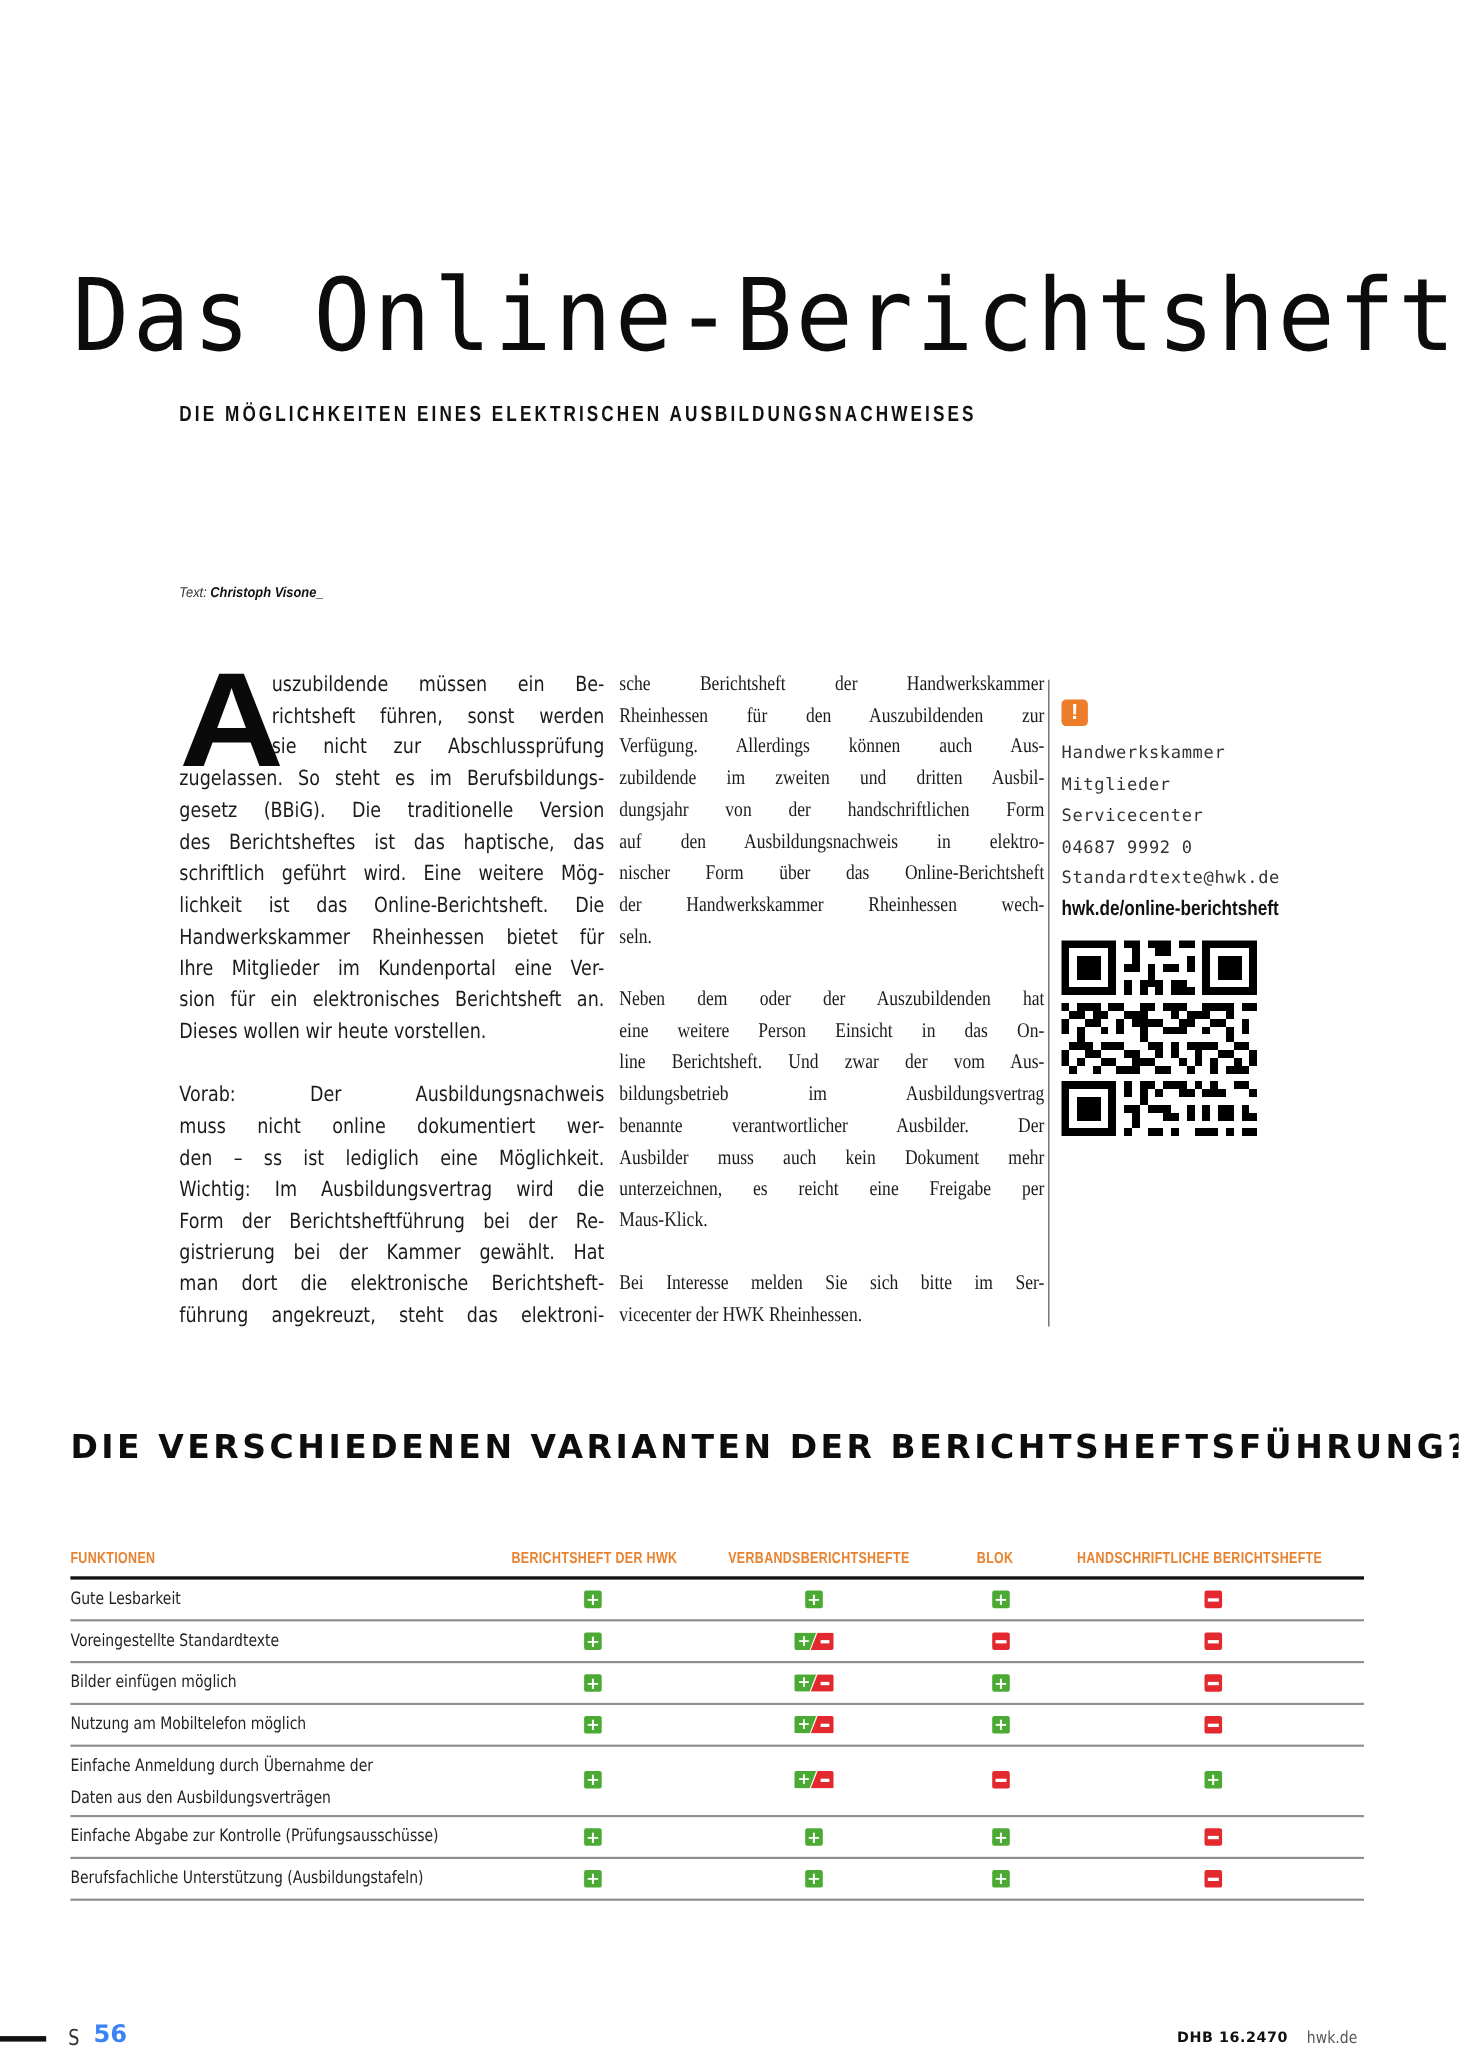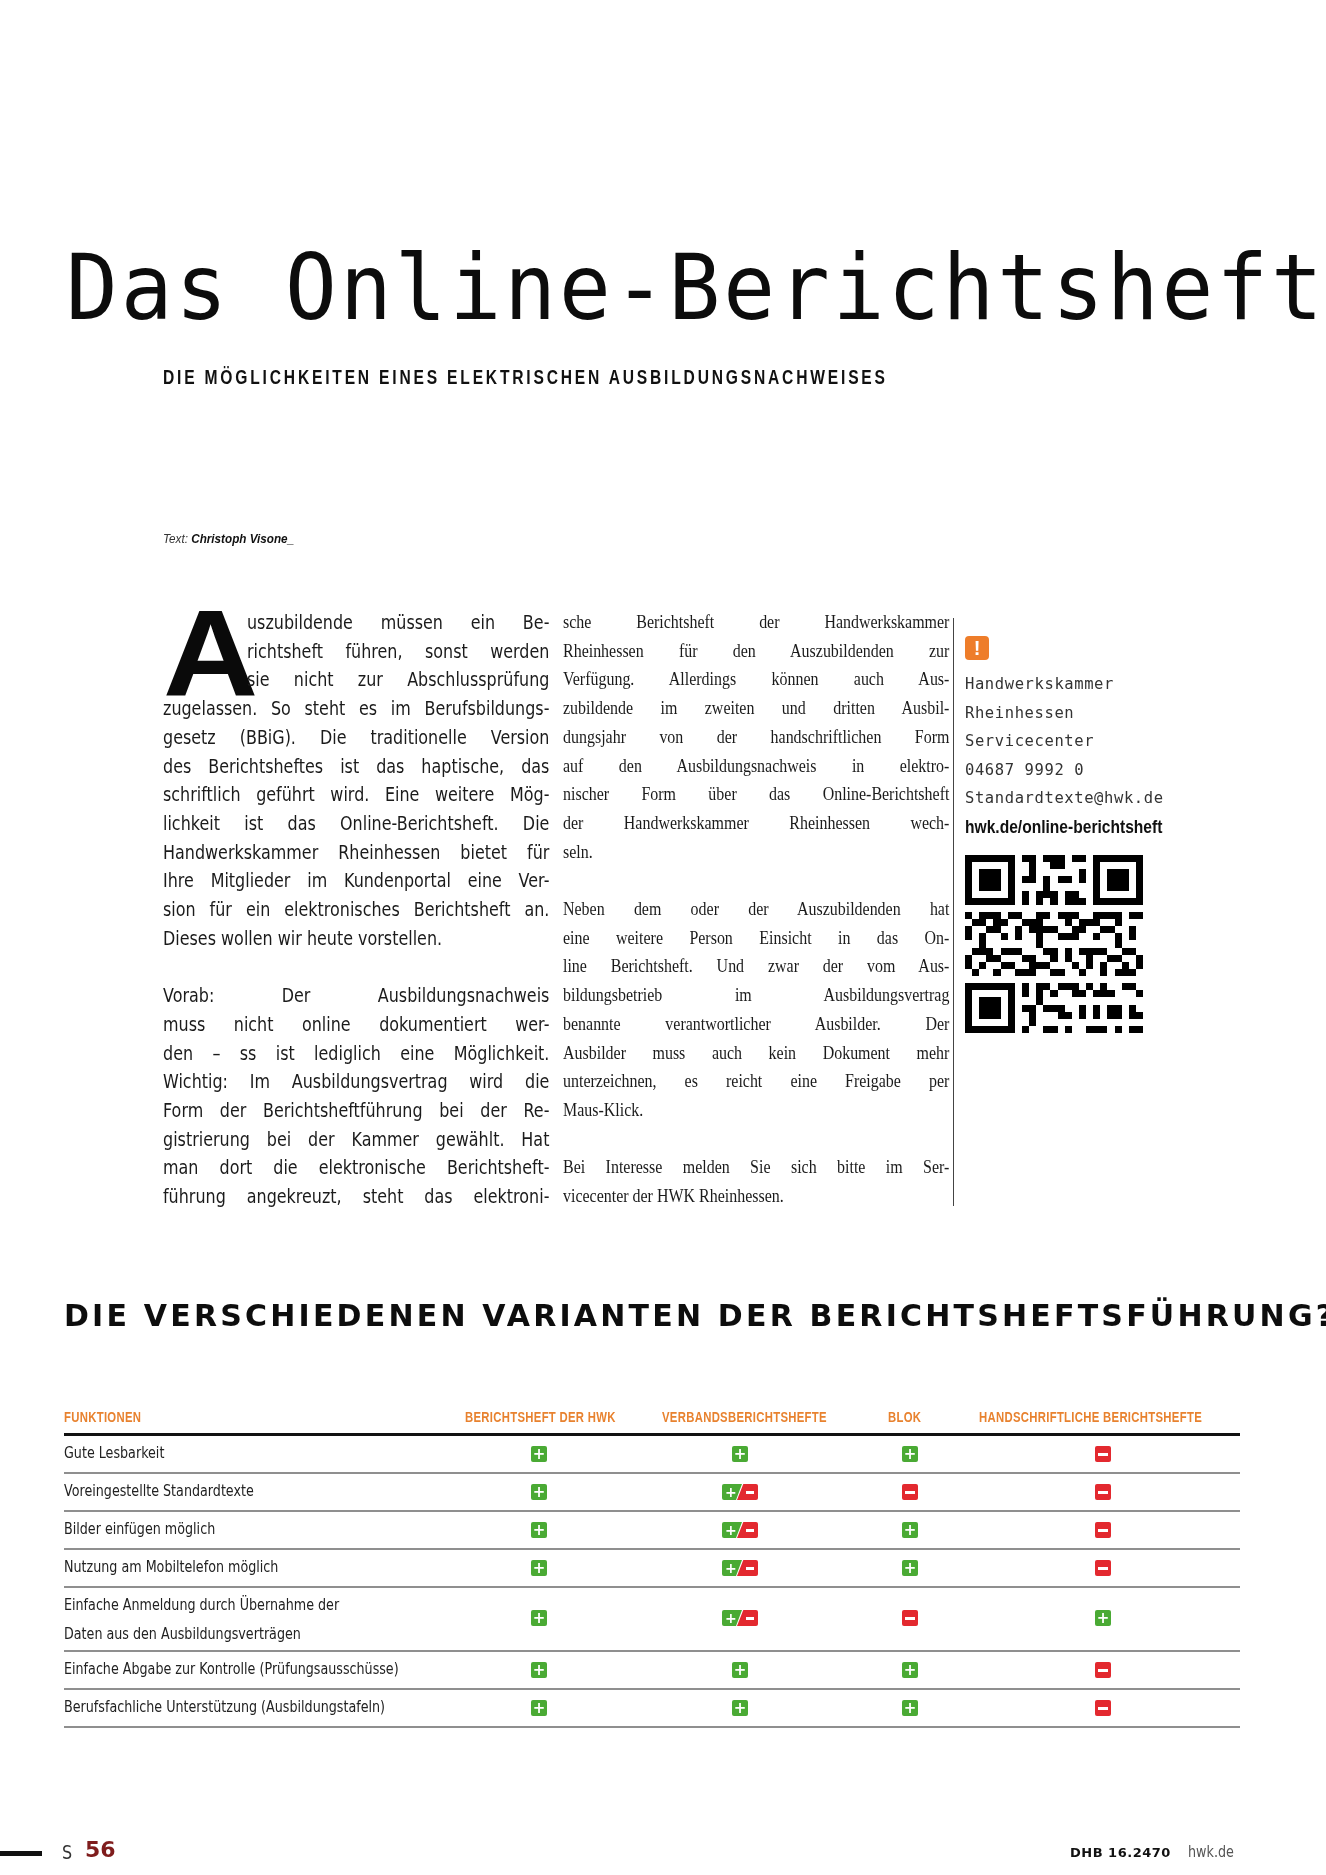--- a/index.html
+++ b/index.html
@@ -46,21 +46,21 @@
   .mk.minus { background: #e3292f; }
   .mk.minus::before { content: ""; display: block; width: 10px; height: 3px; background: #fff; margin: 6.5px auto 0; }
   .mk.plus::before { content: "+"; }
   .mixed { display: inline-block; position: relative; width: 36px; height: 16px; }
   .mixed .g { position: absolute; left: 0; top: 0; width: 20px; height: 16px; background: #4aaa34; clip-path: polygon(0 0, 100% 0, 70% 100%, 0 100%); border-radius: 2px 0 0 2px; color: #fff; font-weight: 700; font-size: 14px; line-height: 16px; padding-left: 3px; box-sizing: border-box; font-family: "DejaVu Sans", sans-serif; }
   .mixed .r { position: absolute; left: 15px; top: 0; width: 21px; height: 16px; background: #e3292f; clip-path: polygon(30% 0, 100% 0, 100% 100%, 0 100%); border-radius: 0 2px 2px 0; }
   .mixed .r::before { content: ""; position: absolute; left: 9px; top: 6.5px; width: 8px; height: 3px; background: #fff; }
 
   .footer-bar { position: absolute; left: 0; top: 1851px; width: 42px; height: 5px; background: #111; }
   .footer-s { position: absolute; left: 62px; top: 1840px; font-family: "DejaVu Sans", sans-serif; font-size: 20px; color: #333; transform: scaleX(0.8); transform-origin: left top; }
-  .footer-page { position: absolute; left: 85px; top: 1837px; font-family: "DejaVu Sans", sans-serif; font-weight: 700; font-size: 22px; color: #7f1d1d; }
+  .footer-page { position: absolute; left: 85px; top: 1837px; font-family: "DejaVu Sans", sans-serif; font-weight: 700; font-size: 22px; color: #3b82f6; }
   .footer-mag { position: absolute; left: 1070px; top: 1845px; font-family: "DejaVu Sans", sans-serif; font-weight: 700; font-size: 13px; color: #111; letter-spacing: 0.5px; }
   .footer-site { position: absolute; left: 1188px; top: 1843px; font-family: "DejaVu Sans", sans-serif; font-size: 15px; color: #555; transform: scaleX(0.85); transform-origin: left top; }
 </style>
 </head>
 <body>
 
 <div class="title">Das Online-Berichtsheft</div>
 <div class="subtitle">DIE MÖGLICHKEITEN EINES ELEKTRISCHEN AUSBILDUNGSNACHWEISES</div>
 
 <div class="byline">
@@ -131,21 +131,21 @@
     </div>
   </div>
 </div>
 
 <div class="divider-v"></div>
 
 <div class="infobox">
   <div class="alert-icon">!</div>
   <div class="info-lines">
     <div>Handwerkskammer</div>
-    <div>Rheinhessen</div>
+    <div>Mitglieder</div>
     <div>Servicecenter</div>
     <div>04687 9992 0</div>
     <div>Standardtexte@hwk.de</div>
   </div>
   <div class="info-link">hwk.de/online-berichtsheft</div>
   <svg class="qr" viewBox="0 0 25 25" shape-rendering="crispEdges">
     <rect x="0" y="0" width="25" height="25" fill="#fff"></rect>
     <g fill="#000">
       <rect x="0" y="0" width="7" height="7"></rect>
         <rect x="1" y="1" width="5" height="5" fill="#fff"></rect>

